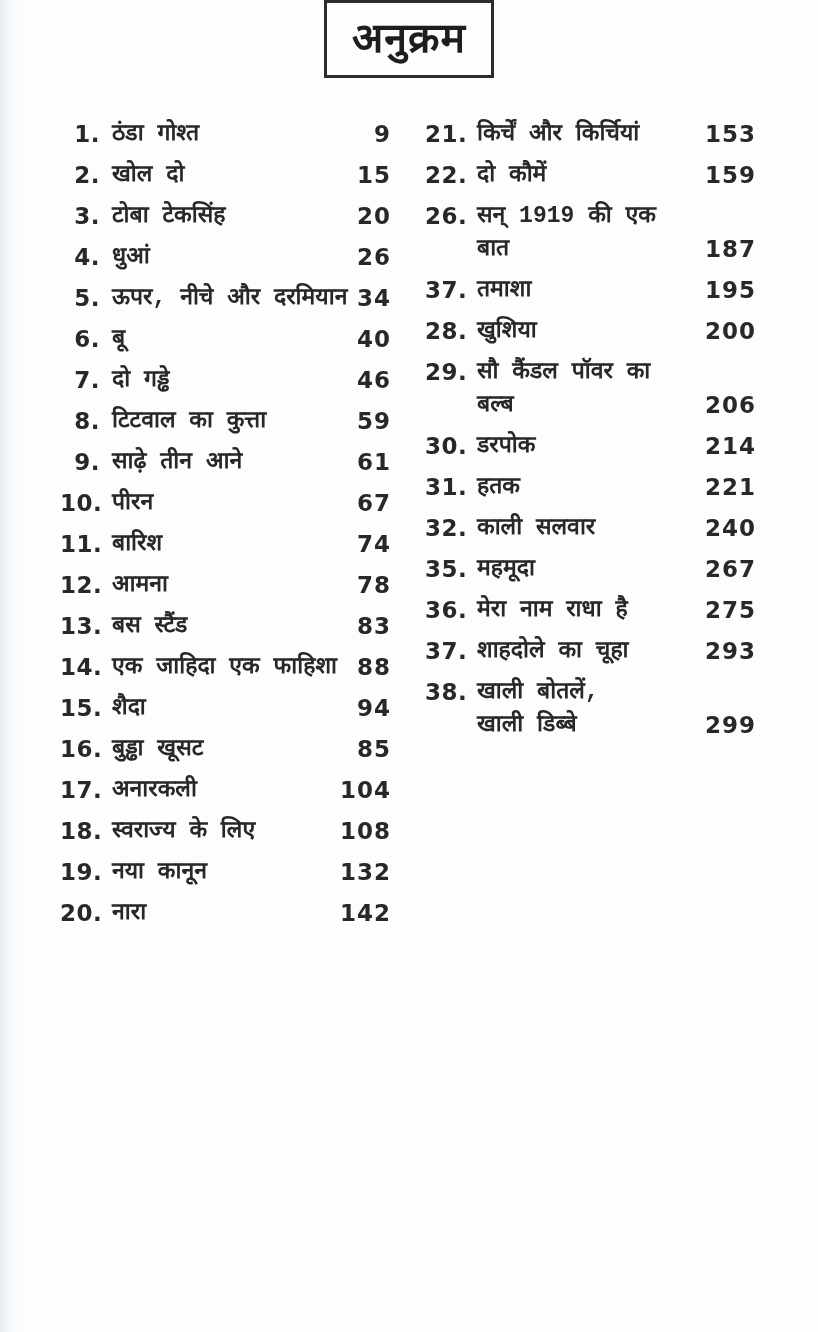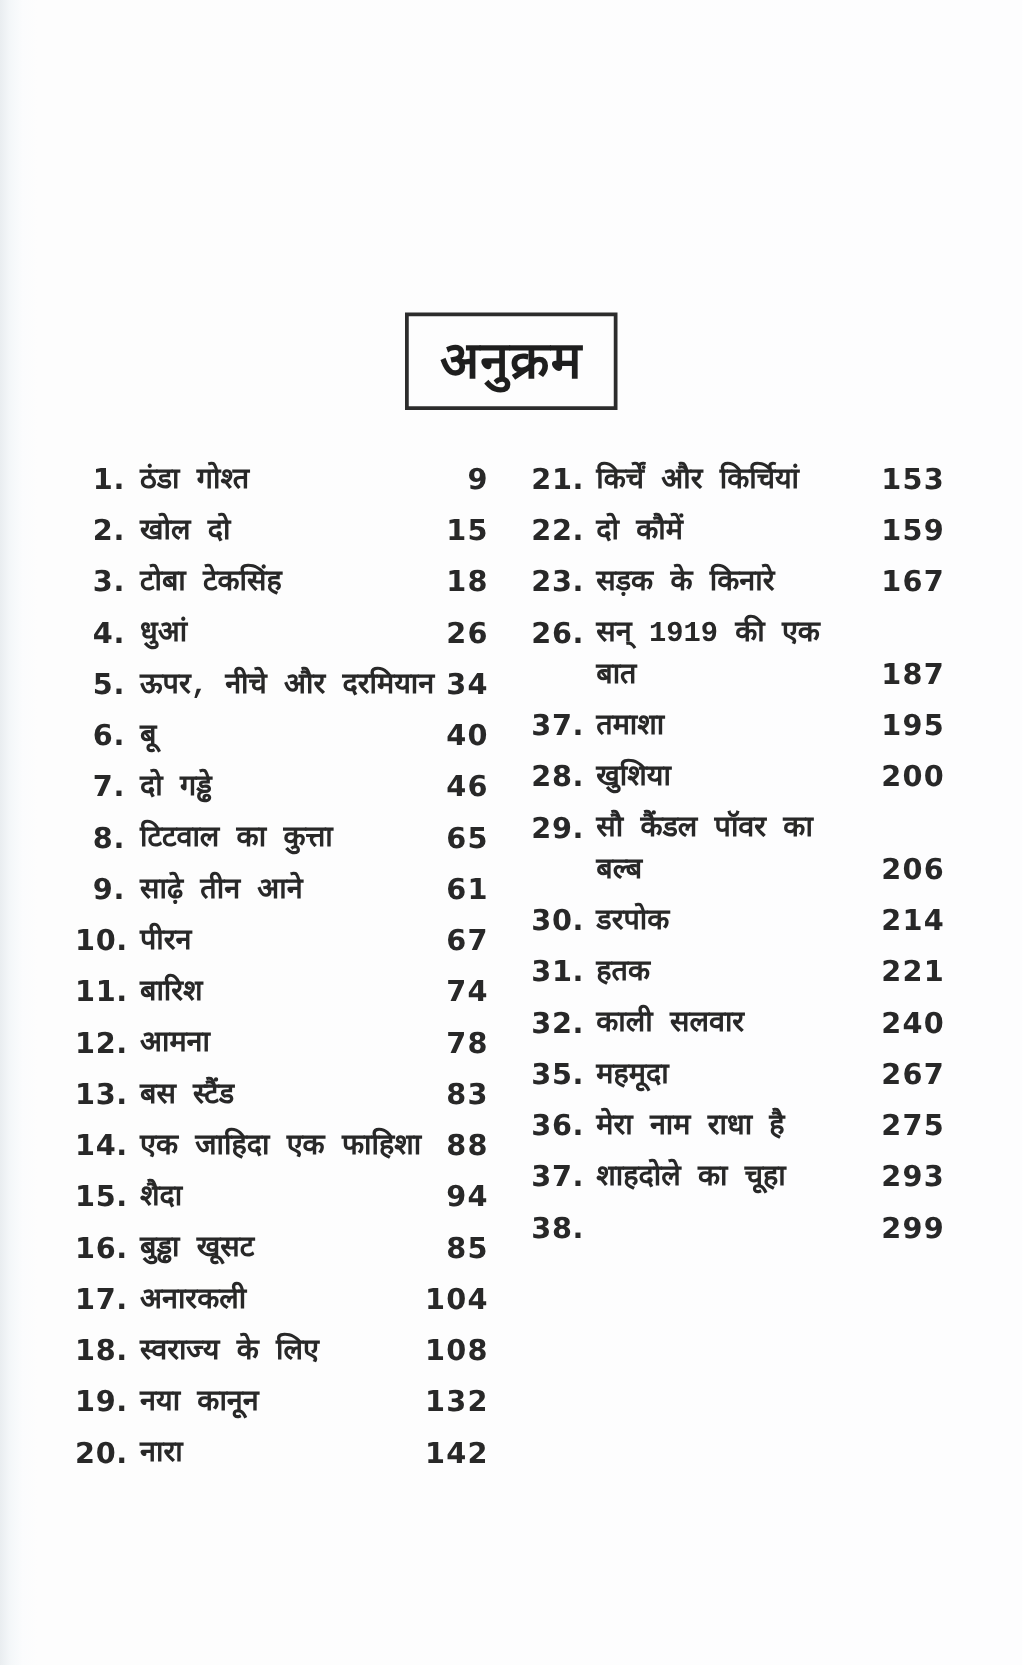--- a/index.html
+++ b/index.html
@@ -15,21 +15,20 @@
     width: 818px;
     height: 1332px;
     overflow: hidden;
     color: #272727;
     
     background:
       linear-gradient(90deg, #e9edf0 0px, #f4f7f9 8px, #fbfcfd 18px, #fdfdfd 30px, #fdfdfe 100%);
   }
 
   .title-row {
-    padding-top: 250px;
     text-align: center;
     margin-bottom: 40px;
   }
 
   .title-box {
     display: inline-block;
     border: 3px solid #2c2c2c;
     padding: 5px 25px 11px 25px;
     font-size: 41px;
     font-weight: bold;
@@ -98,21 +97,21 @@
         <span class="pg">9</span>
       </div>
         <div class="entry">
         <span class="num">2.</span>
         <span class="title">खोल दो</span>
         <span class="pg">15</span>
       </div>
         <div class="entry">
         <span class="num">3.</span>
         <span class="title">टोबा टेकसिंह</span>
-        <span class="pg">18</span>
+        <span class="pg">20</span>
       </div>
         <div class="entry">
         <span class="num">4.</span>
         <span class="title">धुआं</span>
         <span class="pg">26</span>
       </div>
         <div class="entry">
         <span class="num">5.</span>
         <span class="title">ऊपर, नीचे और दरमियान</span>
         <span class="pg">34</span>
@@ -123,21 +122,21 @@
         <span class="pg">40</span>
       </div>
         <div class="entry">
         <span class="num">7.</span>
         <span class="title">दो गड्ढे</span>
         <span class="pg">46</span>
       </div>
         <div class="entry">
         <span class="num">8.</span>
         <span class="title">टिटवाल का कुत्ता</span>
-        <span class="pg">65</span>
+        <span class="pg">59</span>
       </div>
         <div class="entry">
         <span class="num">9.</span>
         <span class="title">साढ़े तीन आने</span>
         <span class="pg">61</span>
       </div>
         <div class="entry">
         <span class="num">10.</span>
         <span class="title">पीरन</span>
         <span class="pg">67</span>
@@ -200,25 +199,20 @@
         <span class="num">21.</span>
         <span class="title">किर्चें और किर्चियां</span>
         <span class="pg">153</span>
       </div>
         <div class="entry">
         <span class="num">22.</span>
         <span class="title">दो कौमें</span>
         <span class="pg">159</span>
       </div>
         <div class="entry">
-        <span class="num">23.</span>
-        <span class="title">सड़क के किनारे</span>
-        <span class="pg">167</span>
-      </div>
-        <div class="entry">
         <span class="num">26.</span>
         <span class="title">सन् 1919 की एक बात</span>
         <span class="pg">187</span>
       </div>
         <div class="entry">
         <span class="num">37.</span>
         <span class="title">तमाशा</span>
         <span class="pg">195</span>
       </div>
         <div class="entry">
@@ -256,18 +250,20 @@
         <span class="title">मेरा नाम राधा है</span>
         <span class="pg">275</span>
       </div>
         <div class="entry">
         <span class="num">37.</span>
         <span class="title">शाहदोले का चूहा</span>
         <span class="pg">293</span>
       </div>
         <div class="entry">
         <span class="num">38.</span>
+        <span class="title">खाली बोतलें,
+खाली डिब्बे</span>
         <span class="pg">299</span>
       </div>
       </div>
 
   </div>
 </div>
 
 </body></html>

